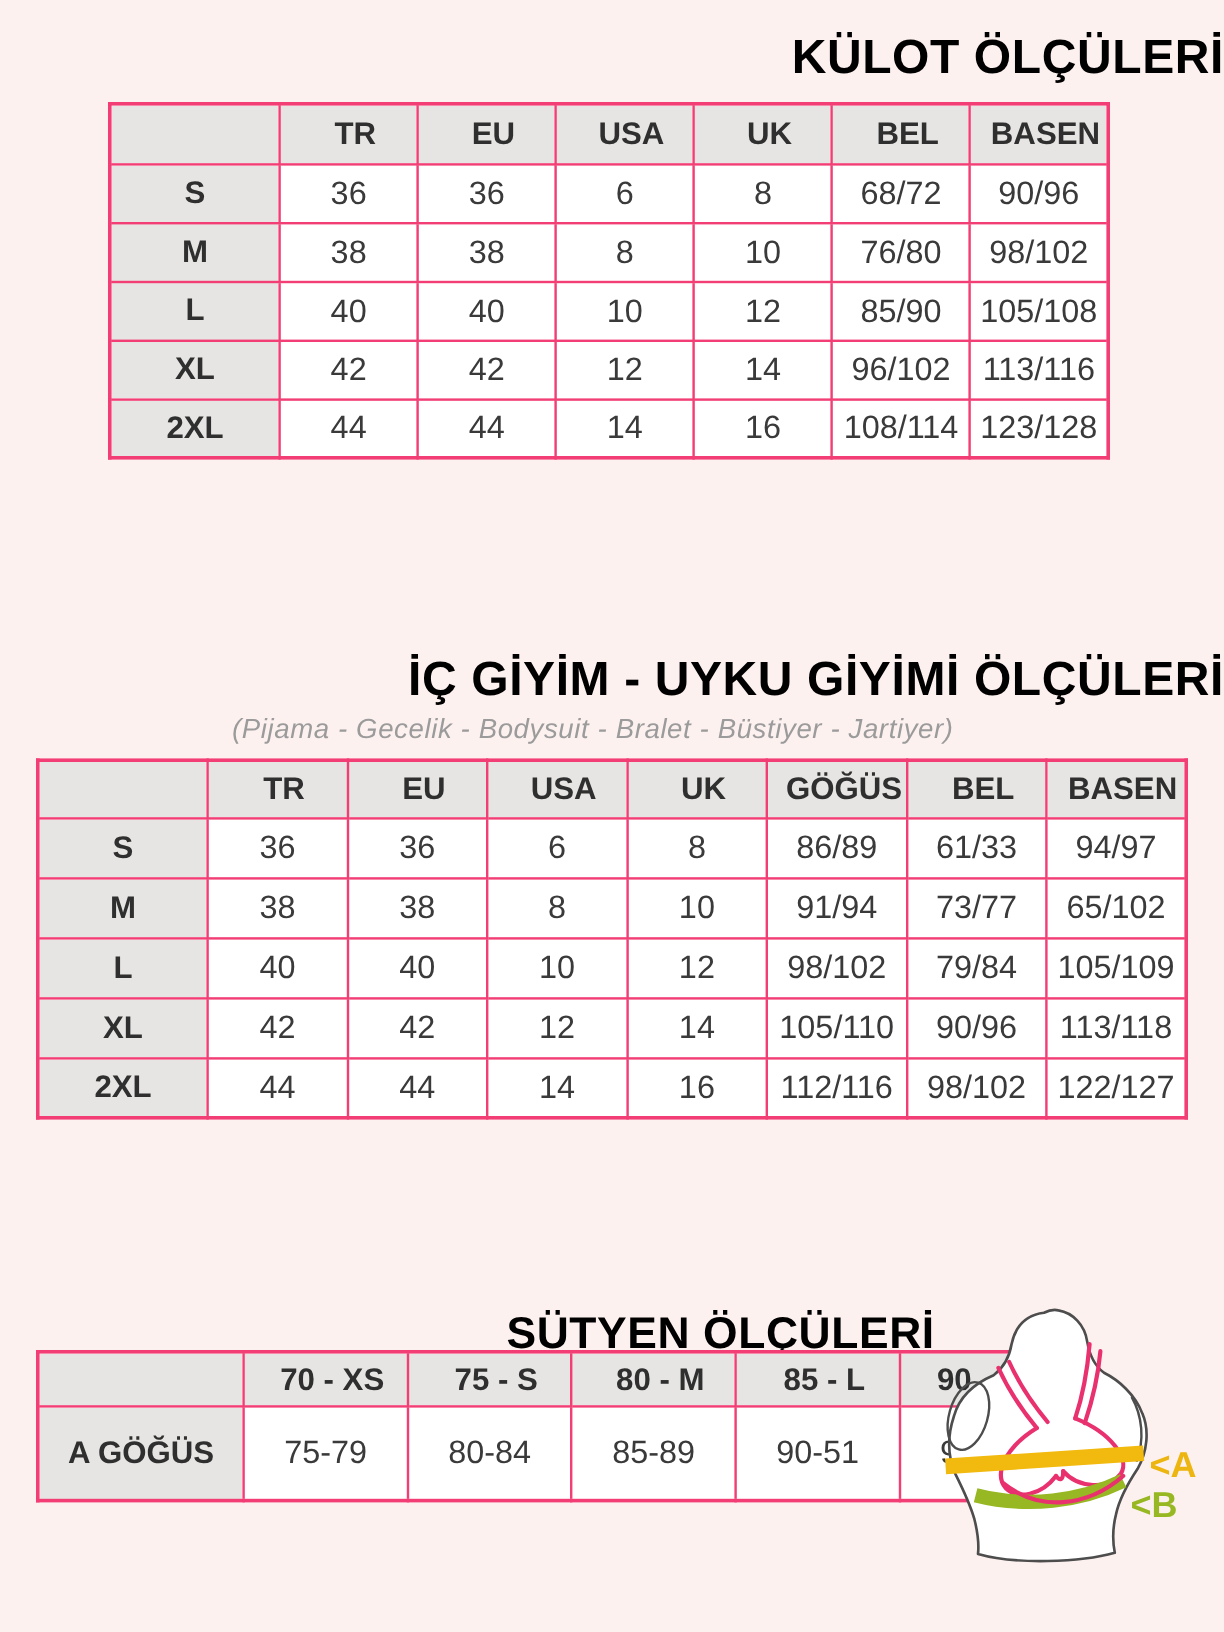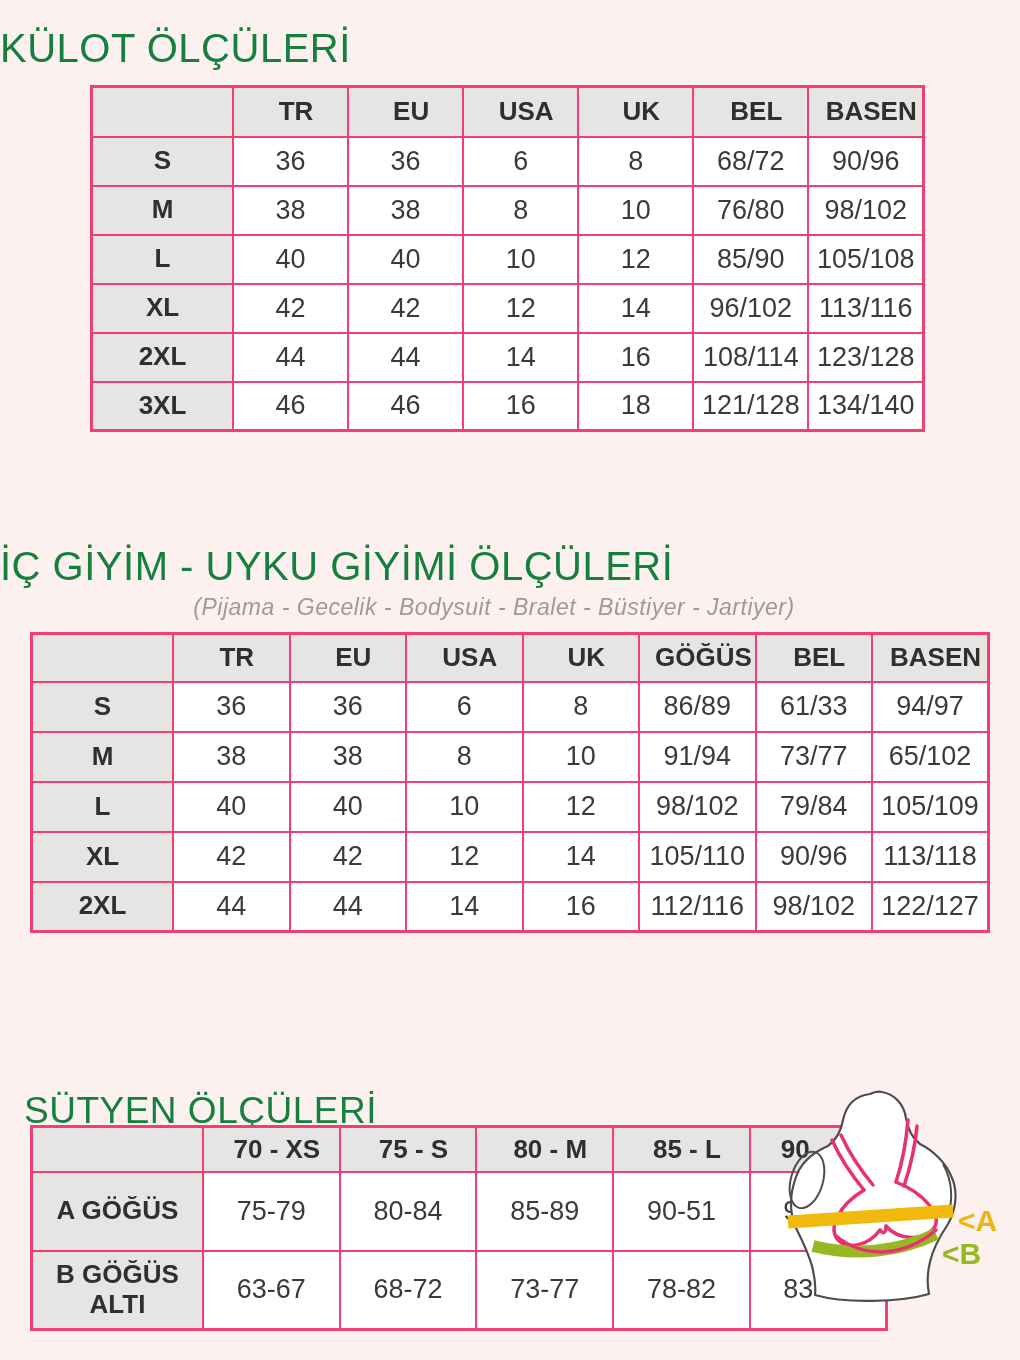--- a/index.html
+++ b/index.html
@@ -3,22 +3,22 @@
 <meta charset="utf-8">
 <style>
   html,body{margin:0;padding:0;}
   body{
     width:1020px;height:1360px;position:relative;overflow:hidden;
     background:#fdf1f0;
     font-family:"Liberation Sans", sans-serif;
     color:#3a3a3a;
   }
   .section-title{
-    position:absolute;left:0;width:1020px;text-align:left;
-    font-weight:normal;color:#15803d;letter-spacing:.5px;margin:0;
+    position:absolute;left:0;width:1020px;text-align:right;
+    font-weight:bold;color:#000000;letter-spacing:.5px;margin:0;
   }
   #title-1{top:26px;font-size:40px;}
   #title-2{top:544px;font-size:40px;}
   #title-3{top:1042px;left:24px;width:755px;font-size:37px;margin-top:48px;}
   #subtitle-2{
     position:absolute;top:594px;left:0;width:988px;text-align:center;
     font-style:italic;font-size:23px;color:#9b9b9b;letter-spacing:.5px;
   }
   .table-wrap{position:absolute;}
   #w1{top:85px;left:90px;width:835px;}
@@ -104,29 +104,20 @@
         </tr>
         <tr>
           <th>2XL</th>
           <td>44</td>
           <td>44</td>
           <td>14</td>
           <td>16</td>
           <td>108/114</td>
           <td>123/128</td>
         </tr>
-        <tr>
-          <th>3XL</th>
-          <td>46</td>
-          <td>46</td>
-          <td>16</td>
-          <td>18</td>
-          <td>121/128</td>
-          <td>134/140</td>
-        </tr>
       </tbody>
     </table>
 </div>
 
 <h2 id="title-2" class="section-title">İÇ GİYİM - UYKU GİYİMİ ÖLÇÜLERİ</h2>
 <div id="subtitle-2">(Pijama - Gecelik - Bodysuit - Bralet - Büstiyer - Jartiyer)</div>
 
 <div id="w2" class="table-wrap">
   <table class="size-table">
       <thead>
@@ -211,28 +202,20 @@
         </tr>
       </thead>
       <tbody>
         <tr>
           <th>A GÖĞÜS</th>
           <td>75-79</td>
           <td>80-84</td>
           <td>85-89</td>
           <td>90-51</td>
           <td>95-99</td>
-        </tr>
-        <tr>
-          <th>B GÖĞÜS ALTI</th>
-          <td>63-67</td>
-          <td>68-72</td>
-          <td>73-77</td>
-          <td>78-82</td>
-          <td>83-87</td>
         </tr>
       </tbody>
     </table>
 </div>
 
 <svg id="bra-diagram" viewBox="0 0 228 228" aria-hidden="true">
 
   <path d="M 84,6
            C 68,8 60,18 57,32
            C 55,44 50,52 42,58

